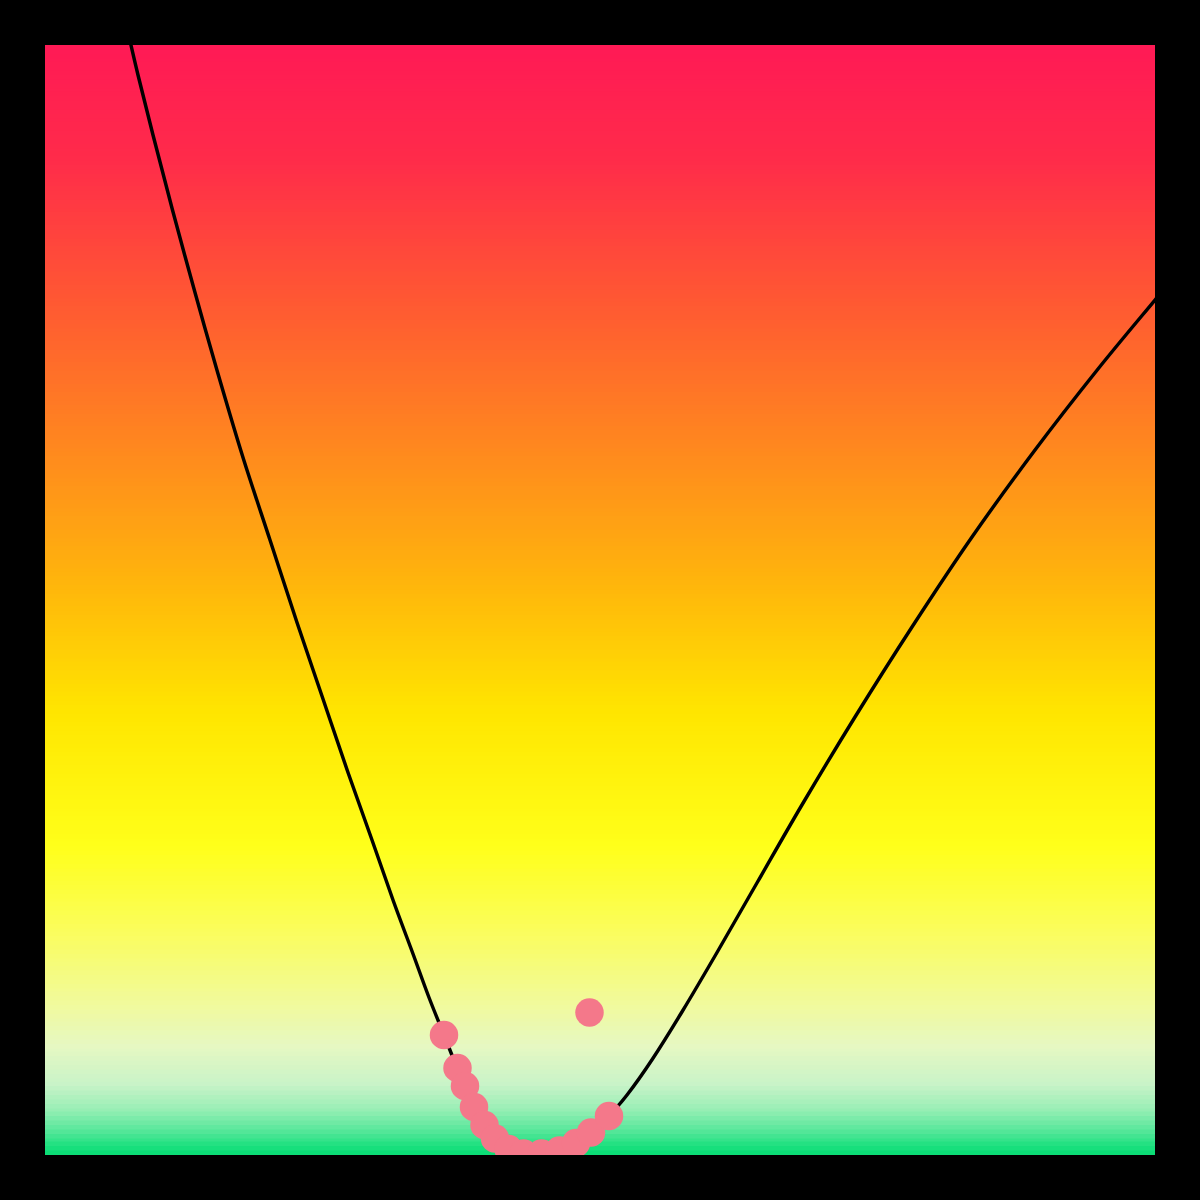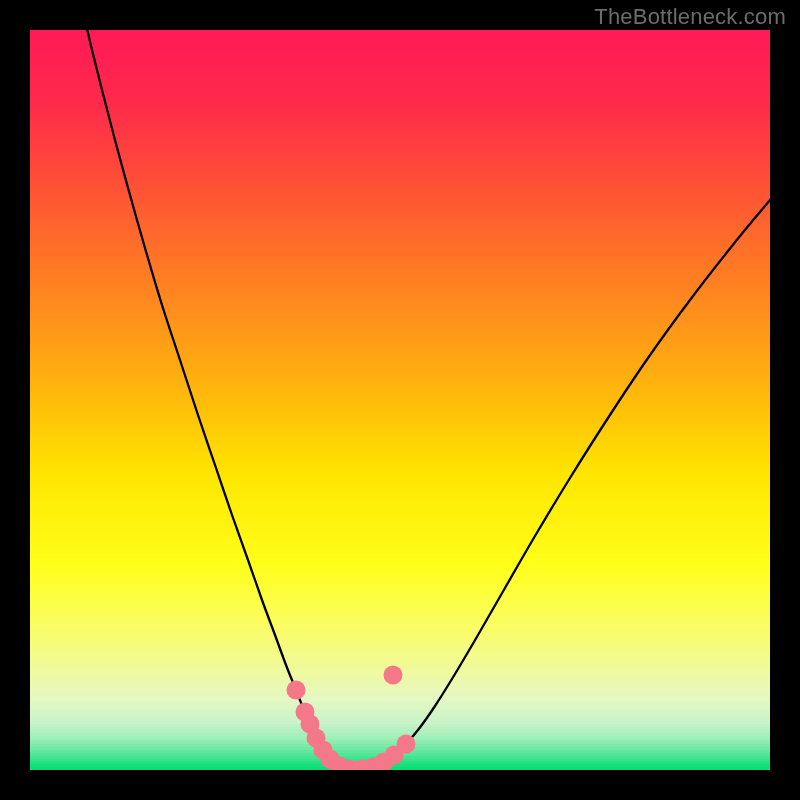--- a/index.html
+++ b/index.html
@@ -325,14 +325,13 @@
         <circle cx="309" cy="736" r="9.5" fill="#f4788a"></circle>
         <circle cx="319" cy="739" r="9.5" fill="#f4788a"></circle>
         <circle cx="331" cy="739" r="9.5" fill="#f4788a"></circle>
         <circle cx="343" cy="737" r="9.5" fill="#f4788a"></circle>
         <circle cx="354" cy="732" r="9.5" fill="#f4788a"></circle>
         <circle cx="364" cy="725" r="9.5" fill="#f4788a"></circle>
         <circle cx="376" cy="714" r="9.5" fill="#f4788a"></circle>
         <circle cx="363" cy="645" r="9.5" fill="#f4788a"></circle>
       </svg>
   </div>
-  <div class="watermark">TheBottleneck.com</div>
 </div>
 
 </body></html>

